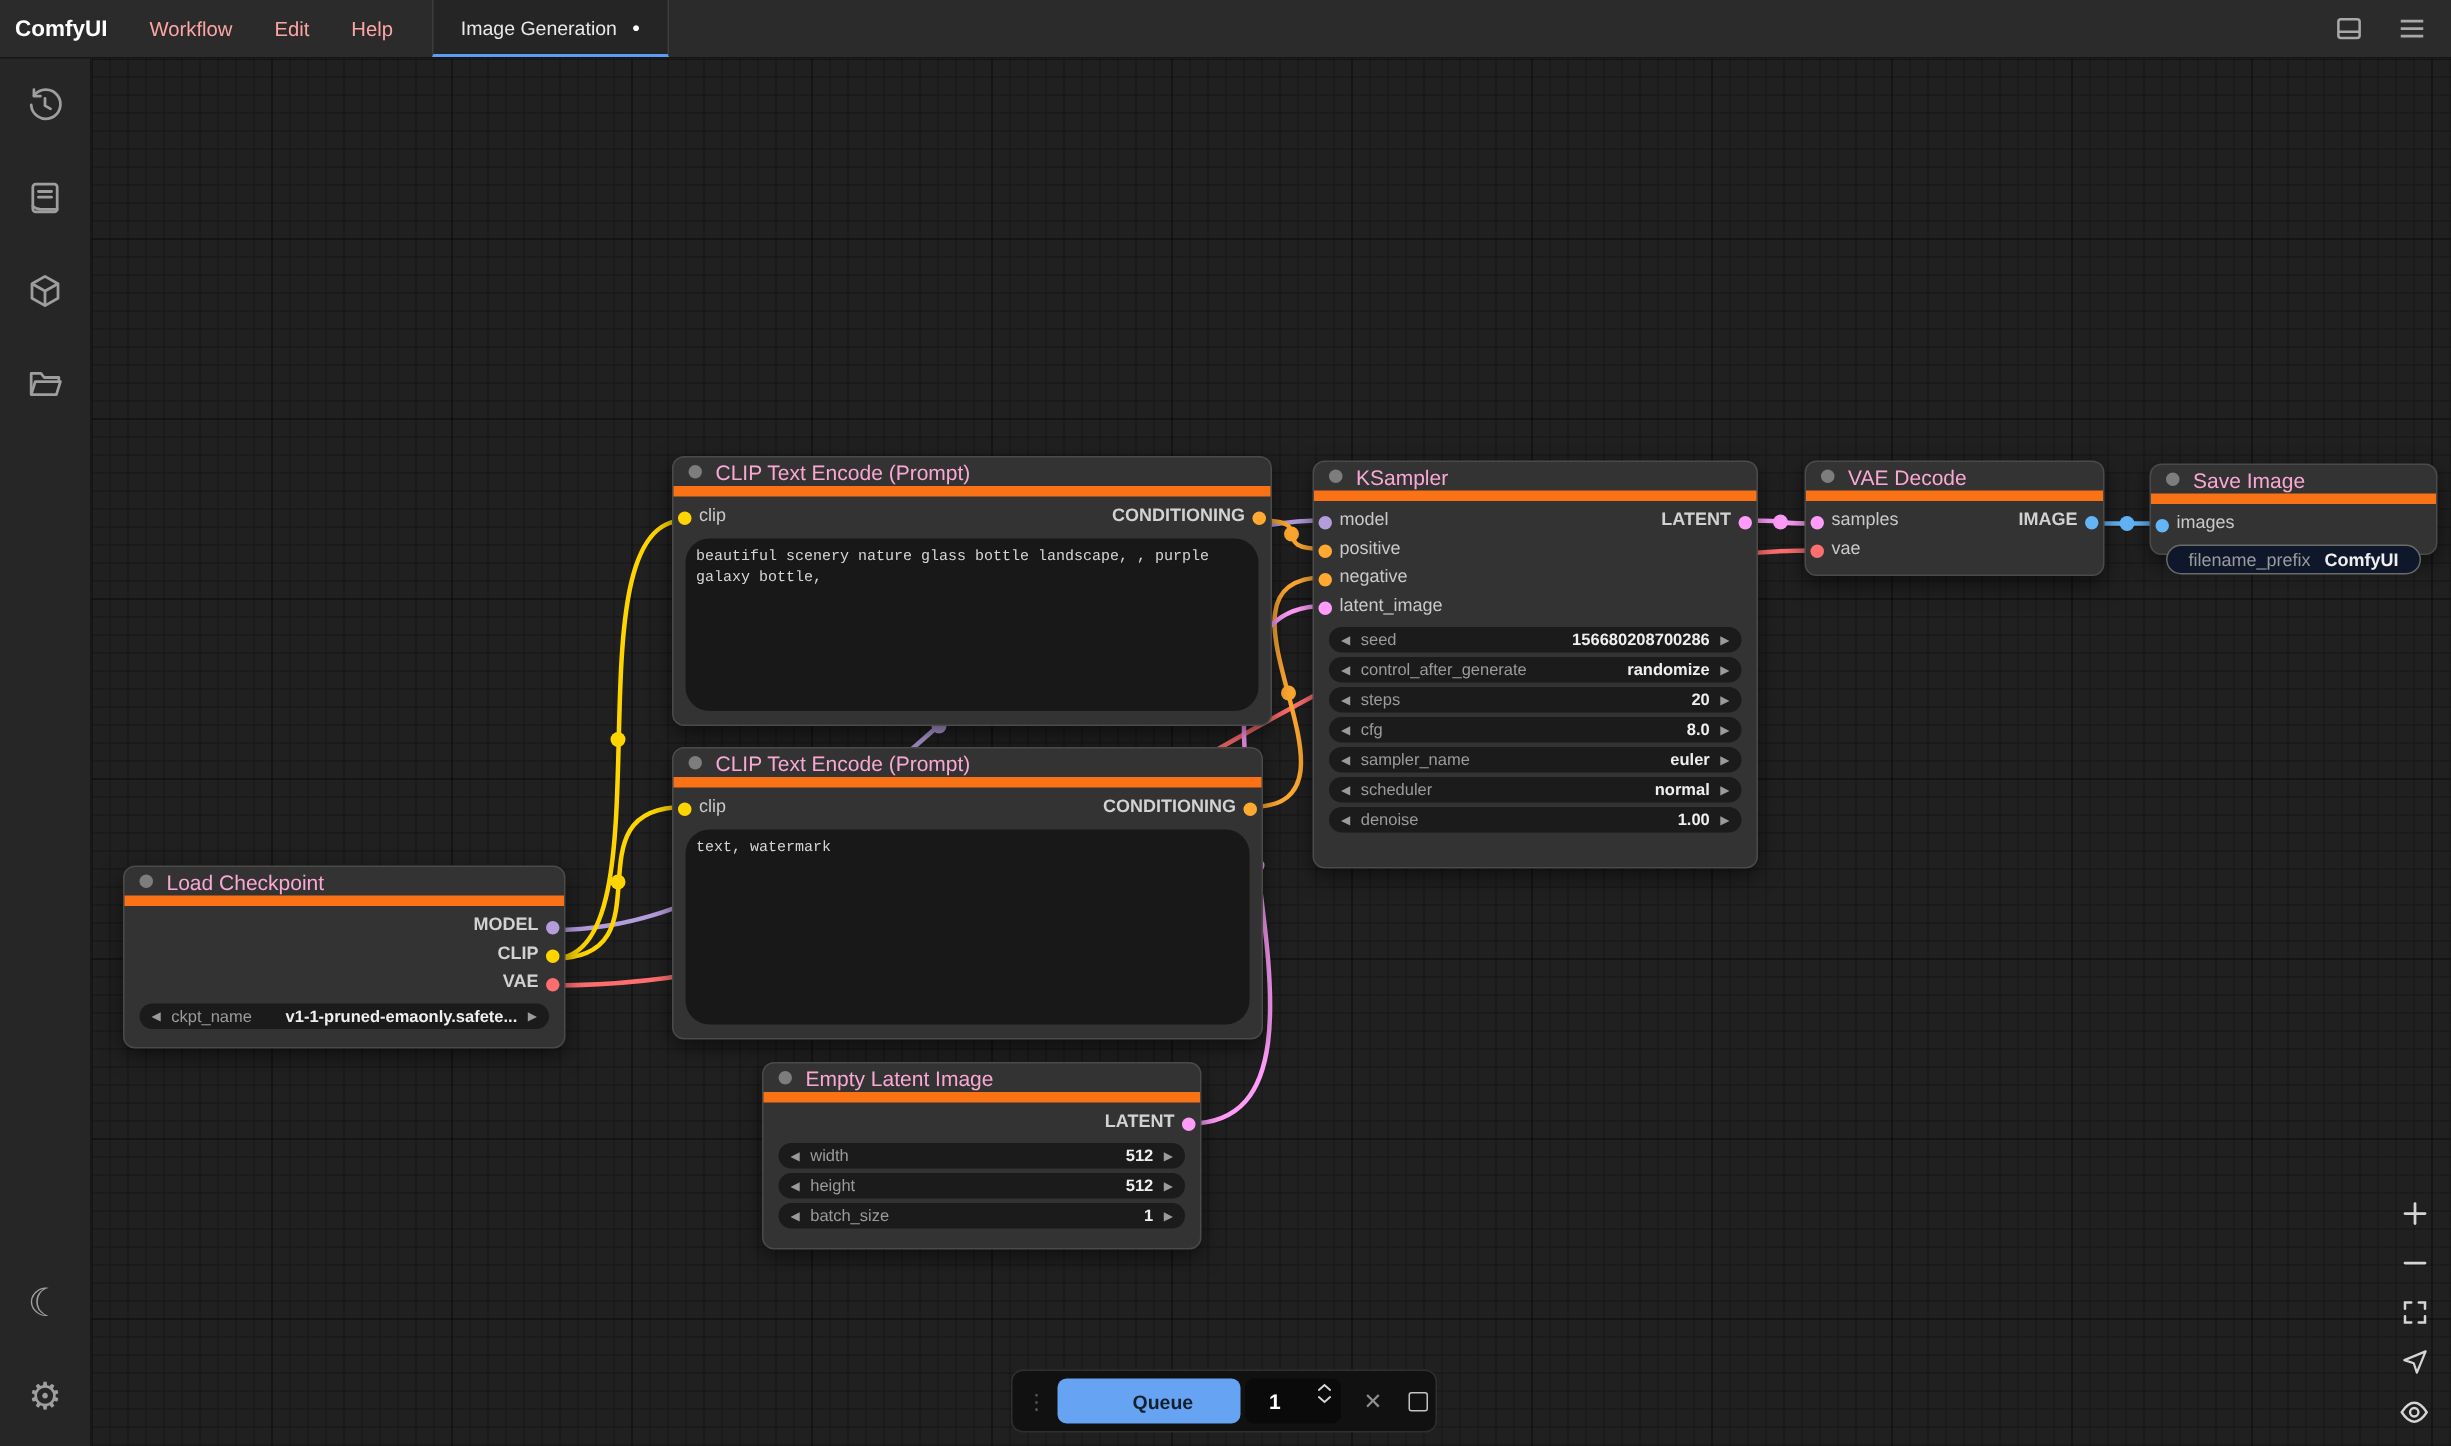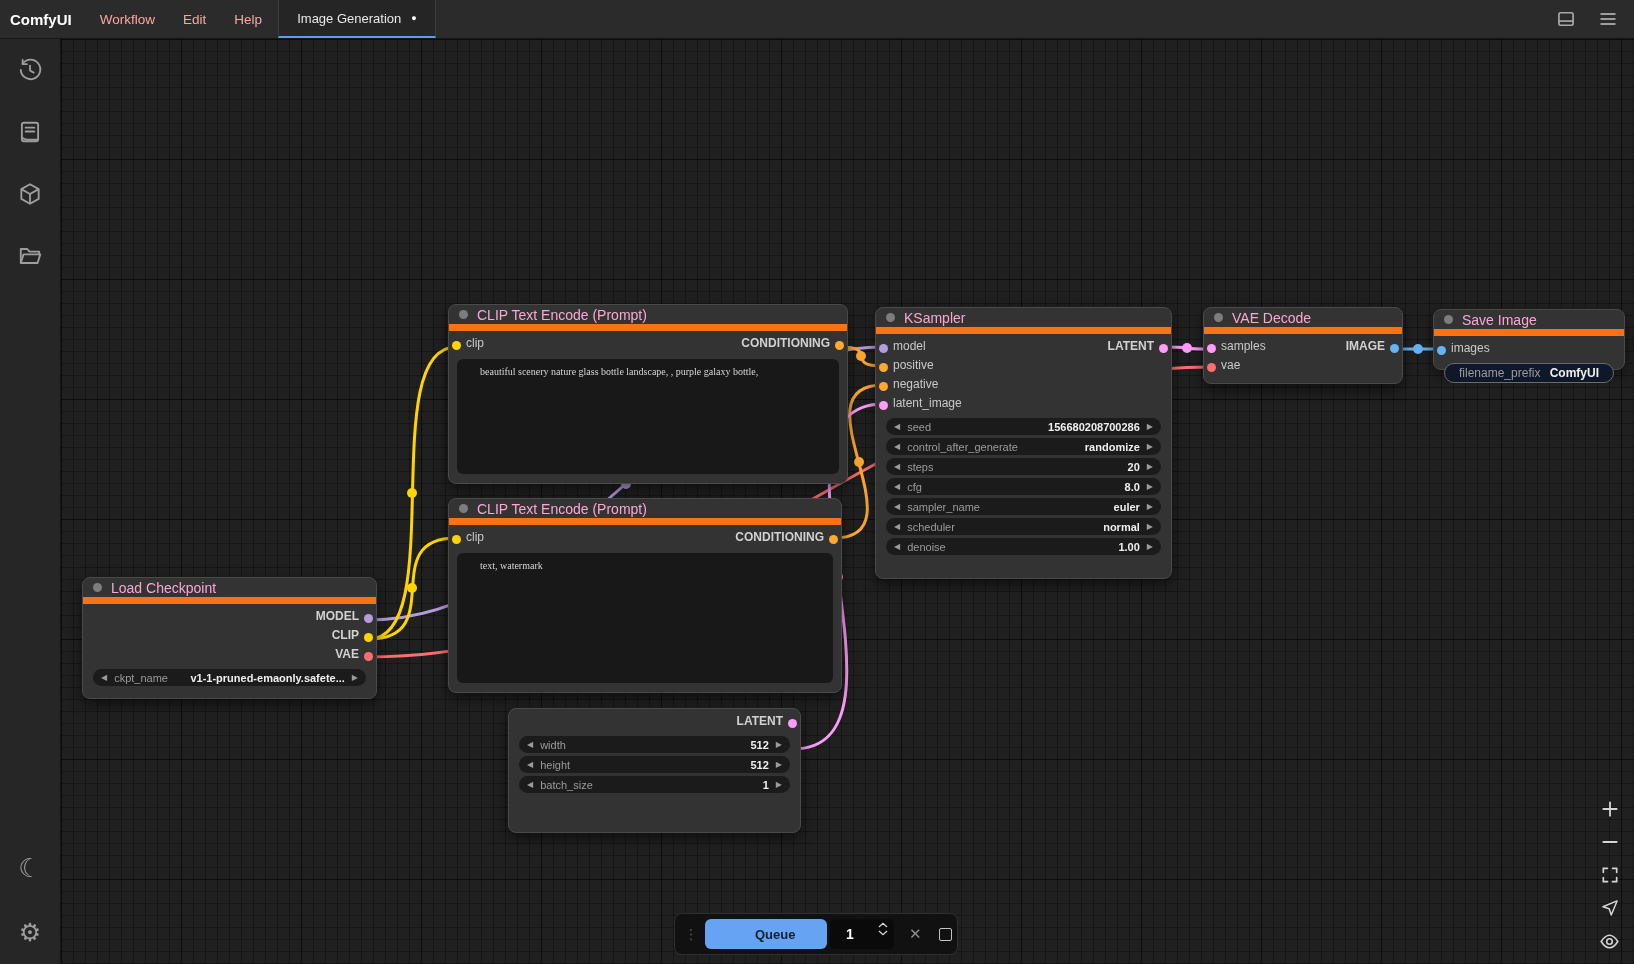--- a/index.html
+++ b/index.html
@@ -4,21 +4,21 @@
 <style>
   * { margin:0; padding:0; box-sizing:border-box; }
   html,body { width:1634px; height:964px; overflow:hidden; background:#1f1f1f;
     font-family:"Liberation Sans", sans-serif; -webkit-font-smoothing:antialiased; }
 
   
   .menubar { position:absolute; left:0; top:0; width:1634px; height:39px;
     background:#2b2b2b; border-bottom:1px solid #161616; display:flex; align-items:stretch; z-index:10; }
   .logo { color:#ffffff; font-weight:bold; font-size:15px; display:flex; align-items:center; padding:0 14px 0 10px; }
   .menu-item { color:#fca5a5; font-size:13.5px; display:flex; align-items:center; padding:0 14px; cursor:default; }
-  .tab { margin-left:2px; width:158px; display:flex; align-items:center; justify-content:center;
+  .tab { margin-left:12px; width:158px; display:flex; align-items:center; justify-content:center;
     background:#252525; border-left:1px solid #3d3d3d; border-right:1px solid #3d3d3d;
     border-bottom:2px solid #5b9df5; color:#e8e8e8; font-size:13px; position:relative; }
   .tab .unsaved { color:#ffffff; font-size:9px; margin-left:10px; }
   .menubar-right { margin-left:auto; display:flex; align-items:center; gap:22px; padding-right:16px; }
   .menubar-right svg { display:block; }
 
   
   .sidebar { position:absolute; left:0; top:39px; width:61px; height:925px; background:#262626;
     border-right:1px solid #161616; z-index:9; }
   .side-icon { position:absolute; left:50%; transform:translate(-50%,-50%); color:#9e9e9e; }
@@ -51,22 +51,22 @@
   .out-label { margin-left:auto; margin-right:17px; font-weight:bold; color:#d2d2d2; font-size:12px; }
   .c-model { background:#B39DDB; } .c-clip { background:#FFD500; } .c-vae { background:#FF6E6E; }
   .c-cond { background:#FFA931; } .c-latent { background:#FF9CF9; } .c-image { background:#64B5F6; }
 
   .pill { height:17px; background:#1b1b1b; border-radius:9px; margin:3px 10px; display:flex;
     align-items:center; padding:0 8px; font-size:11px; }
   .pill .arrow { color:#9b9b9b; font-size:8px; line-height:1; }
   .pill .wname { color:#9b9b9b; margin-left:7px; }
   .pill .wval { margin-left:auto; color:#efefef; font-weight:bold; margin-right:7px; }
 
-  .prompt-box { position:absolute; left:8px; right:8px; background:#181818; border-radius:6px;
-    padding:6px 23px; font-family:Liberation Serif, serif; font-size:10px; color:#d6d6d6;
+  .prompt-box { position:absolute; left:8px; right:8px; background:#181818; border-radius:16px;
+    padding:6px 7px; font-family:Liberation Mono, monospace; font-size:10px; color:#d6d6d6;
     line-height:1.35; overflow:hidden; }
 
   .pill-outline { height:20px; border:1px solid #6a6a6a; background:#0f172a; border-radius:11px;
     margin:3px 10px; display:flex; align-items:center; padding:0 14px; font-size:12px; }
   .pill-outline .wname { color:#9b9b9b; }
   .pill-outline .wval { margin-left:auto; color:#efefef; font-weight:bold; }
 
   
   .queue-panel { position:absolute; left:674px; top:913px; width:284px; height:42px; background:#111111;
     border:1px solid #2f2f2f; border-radius:8px; z-index:5; display:flex; align-items:center; }
@@ -331,20 +331,24 @@
       <span class="in-label">images</span>
     </div>
     <div class="pill-outline">
       <span class="wname">filename_prefix</span>
       <span class="wval">ComfyUI</span>
     </div>
   </div>
 </div>
 
 <div class="node" style="left:508px;top:708px;width:293px;height:125px;">
+  <div class="node-header">
+    <span class="collapse-dot"></span>
+    <span>Empty Latent Image</span>
+  </div>
   <div class="node-body">
     <div class="row">
       <span class="out-label">LATENT</span>
       <span class="dot out c-latent"></span>
     </div>
     <div class="pill">
       <span class="arrow">◀</span>
       <span class="wname">width</span>
       <span class="wval">512</span>
       <span class="arrow">▶</span>

